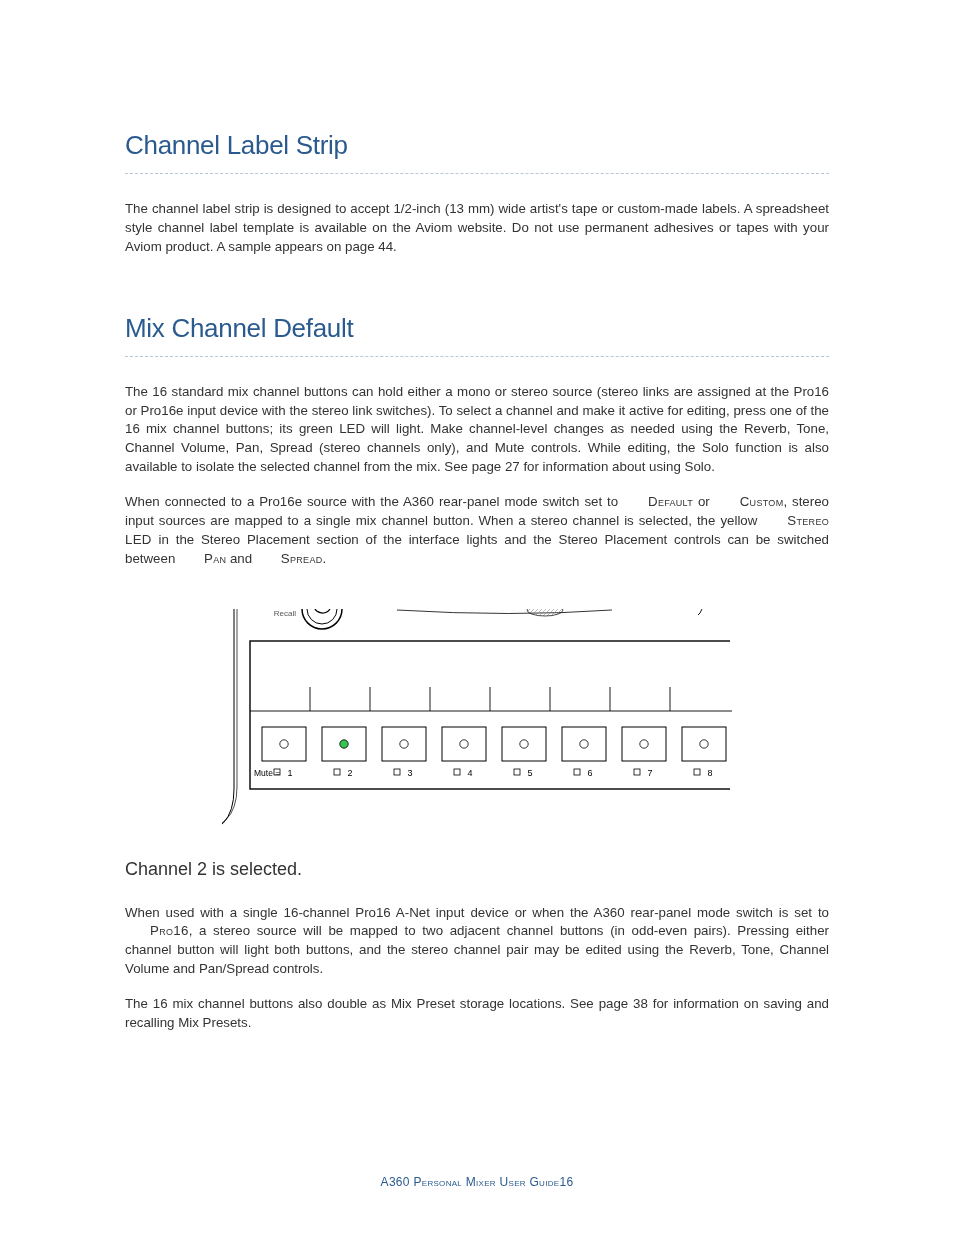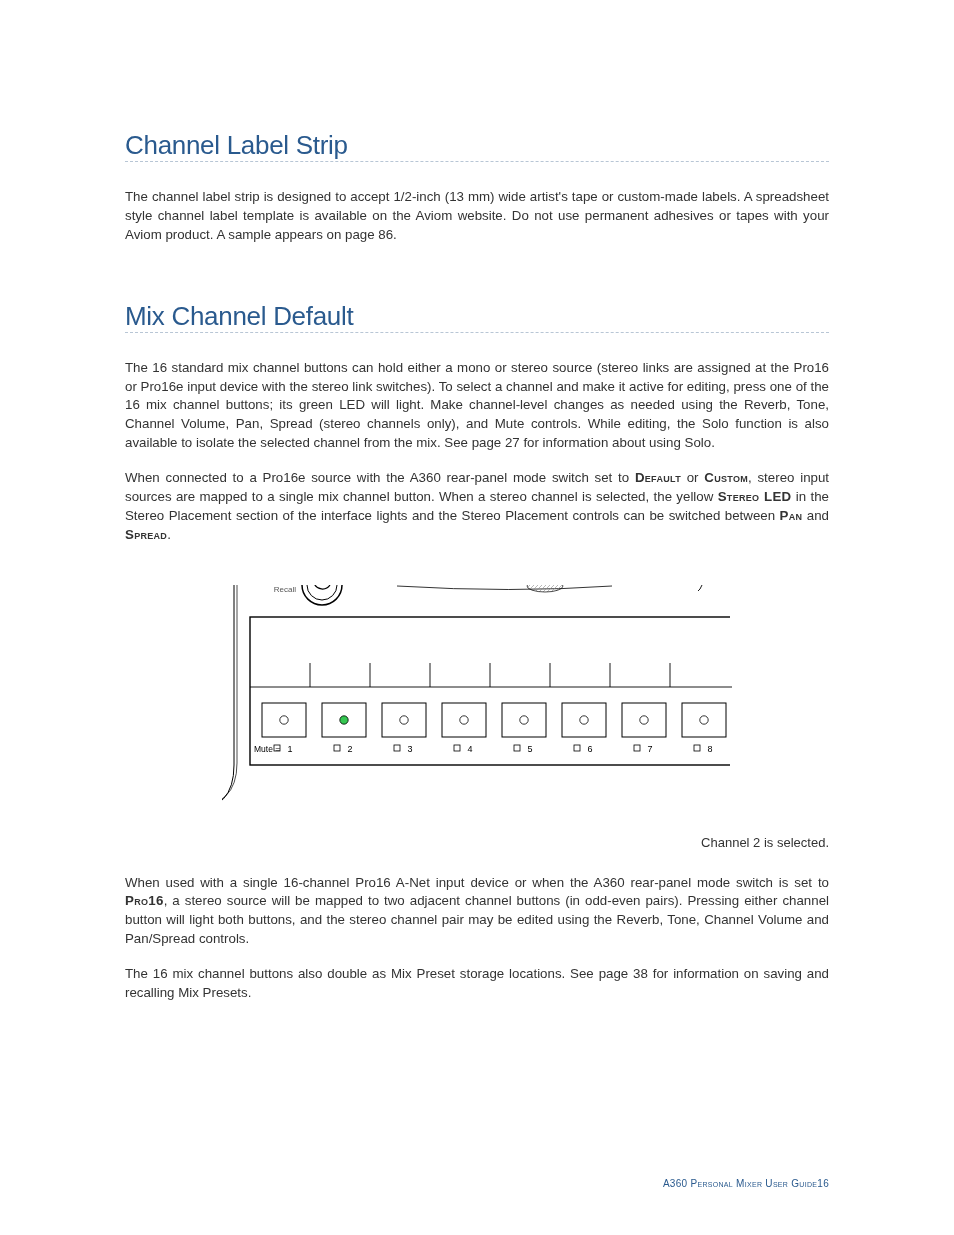--- a/index.html
+++ b/index.html
@@ -12,64 +12,64 @@
     padding: 130px 125px 0 125px;
     color: #333;
   }
   h2.section-heading {
     font-family: 'Segoe UI Light', 'Helvetica Neue', Arial, sans-serif;
     font-weight: 300;
     font-size: 26px;
     color: #2a5a8e;
     letter-spacing: -0.3px;
     border-bottom: 1px dashed #b8c6d5;
-    padding-bottom: 0;
+    padding-bottom: 12px;
     margin-bottom: 26px;
   }
   p.body {
     font-size: 13.3px;
     line-height: 1.42;
     text-align: justify;
     margin-bottom: 16px;
     color: #333;
   }
-  .sc { font-variant: small-caps; font-weight: bold; letter-spacing: 0.3px; }
+  .sc { font-variant: small-caps; font-weight: normal; letter-spacing: 0.3px; margin-left: 25px; }
   .figure {
     margin: 40px auto 20px auto;
     width: 510px;
     position: relative;
   }
   .figure svg { display: block; }
   .caption {
-    text-align: right;
+    text-align: left;
     font-family: 'Segoe UI Light', Arial, sans-serif;
     font-weight: 300;
-    font-size: 13px;
+    font-size: 18px;
     color: #333;
     margin-top: 14px;
   }
   .footer {
     position: absolute;
     bottom: 46px;
     left: 125px;
     right: 125px;
     display: flex;
-    justify-content: flex-end;
-    font-size: 10px;
+    justify-content: center;
+    font-size: 12px;
     letter-spacing: 0.3px;
     color: #2a5a8e;
   }
   .footer .left { font-variant: small-caps; }
   .section-gap { height: 40px; }
 </style>
 </head>
 <body>
 
 <h2 class="section-heading">Channel Label Strip</h2>
-<p class="body">The channel label strip is designed to accept 1/2-inch (13 mm) wide artist's tape or custom-made labels. A spreadsheet style channel label template is available on the Aviom website. Do not use permanent adhesives or tapes with your Aviom product. A sample appears on page 86.</p>
+<p class="body">The channel label strip is designed to accept 1/2-inch (13 mm) wide artist's tape or custom-made labels. A spreadsheet style channel label template is available on the Aviom website. Do not use permanent adhesives or tapes with your Aviom product. A sample appears on page 44.</p>
 
 <div class="section-gap"></div>
 
 <h2 class="section-heading">Mix Channel Default</h2>
 <p class="body">The 16 standard mix channel buttons can hold either a mono or stereo source (stereo links are assigned at the Pro16 or Pro16e input device with the stereo link switches). To select a channel and make it active for editing, press one of the 16 mix channel buttons; its green LED will light. Make channel-level changes as needed using the Reverb, Tone, Channel Volume, Pan, Spread (stereo channels only), and Mute controls. While editing, the Solo function is also available to isolate the selected channel from the mix. See page 27 for information about using Solo.</p>
 <p class="body">
   <span>When connected to a Pro16e source with the A360 rear-panel mode switch set to </span><span class="sc">Default</span><span> or </span><span class="sc">Custom</span><span>, stereo input sources are mapped to a single mix channel button. When a stereo channel is selected, the yellow </span><span class="sc">Stereo LED</span><span> in the Stereo Placement section of the interface lights and the Stereo Placement controls can be switched between </span><span class="sc">Pan</span><span> and </span><span class="sc">Spread</span><span>.</span>
 </p>
 
 <div class="figure">

